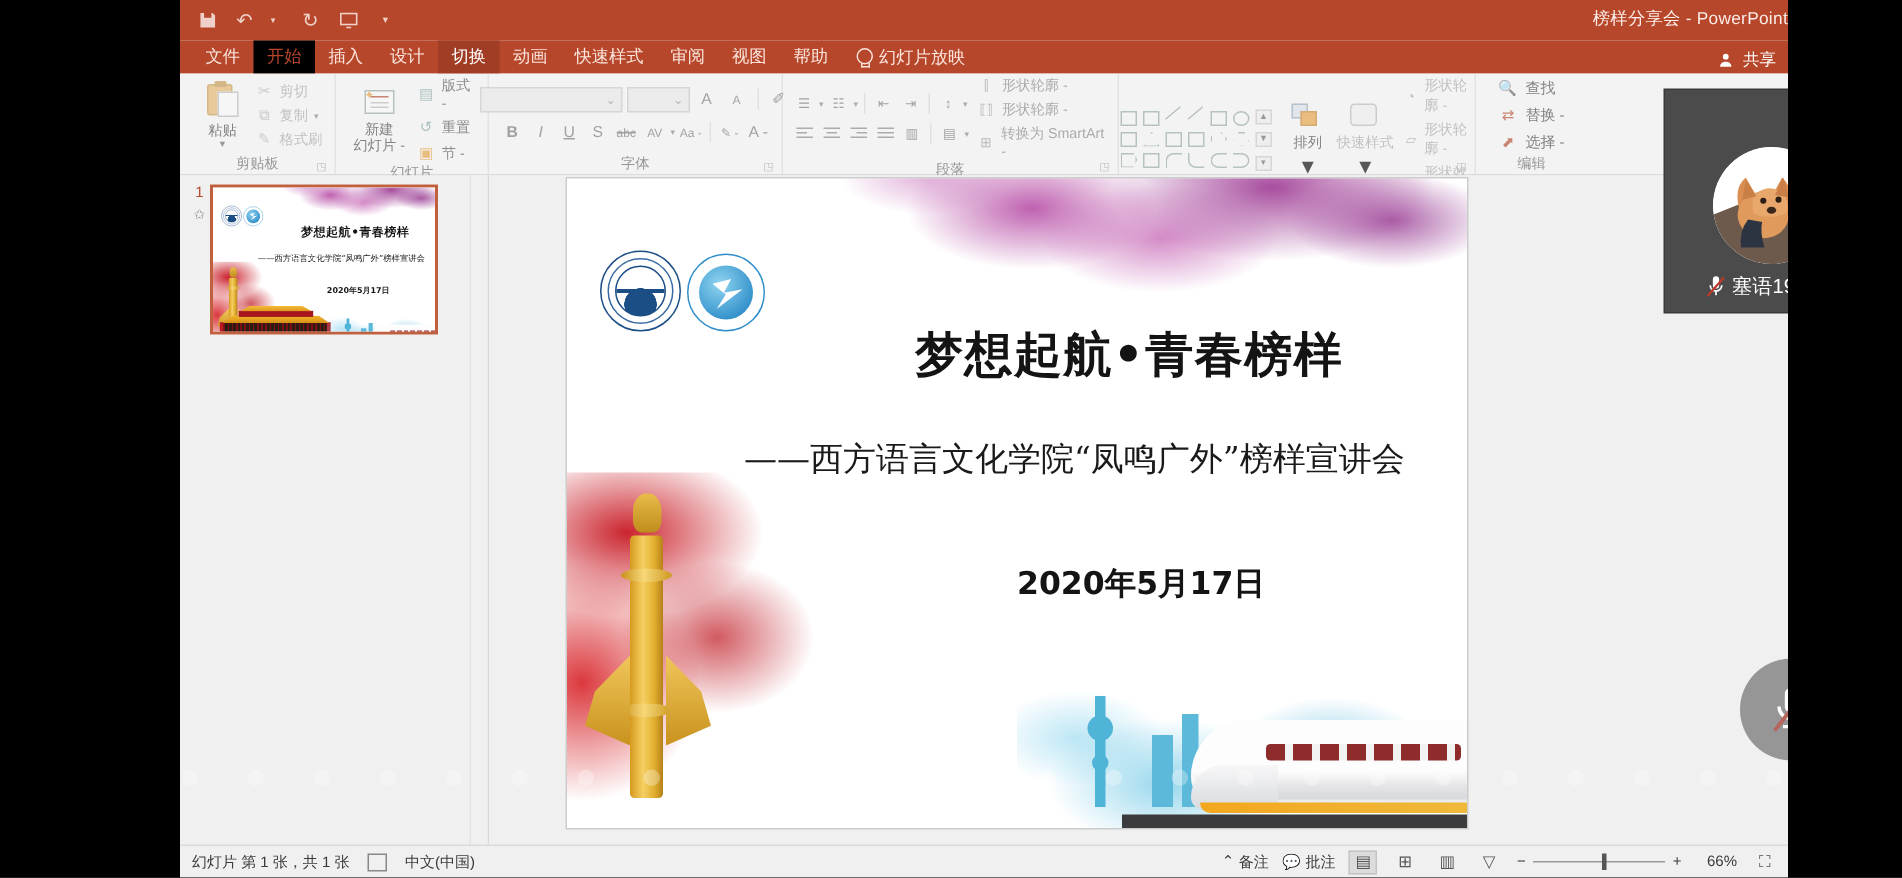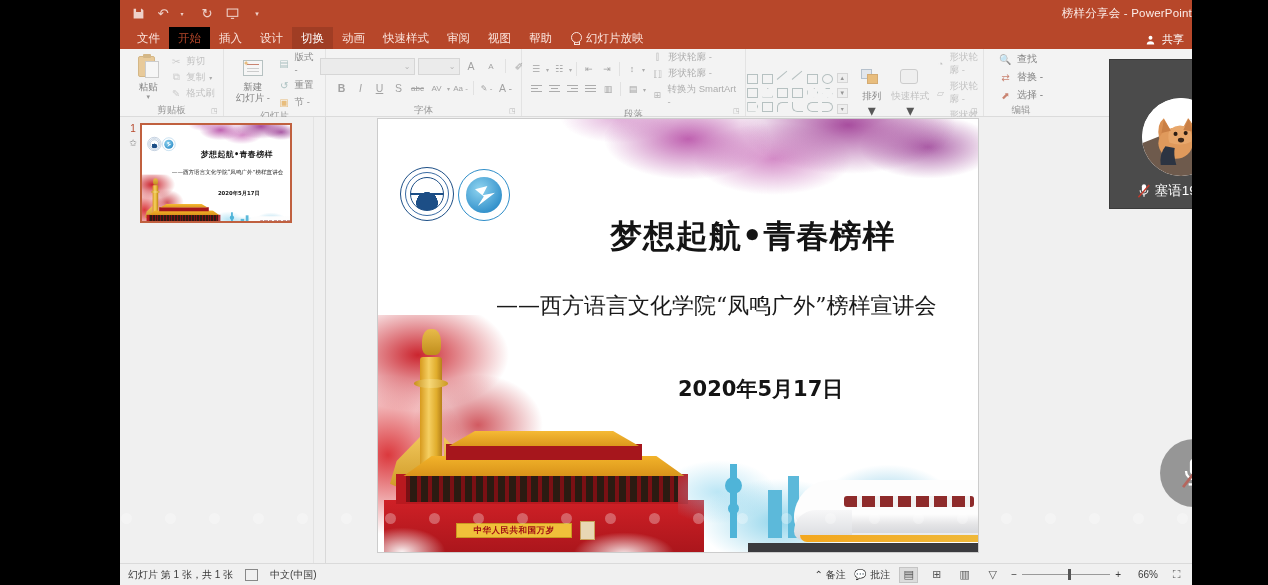--- a/index.html
+++ b/index.html
@@ -638,32 +638,20 @@
 
           <div class="monument">
             <div class="mon-col"></div>
             <div class="mon-ring" style="top:60px"></div>
             <div class="mon-ring" style="top:150px"></div>
             <div class="mon-head"></div>
             <div class="mon-wing l"></div>
             <div class="mon-wing r"></div>
           </div>
 
-          <div class="tiananmen">
-            <div class="tm-base"></div>
-            <div class="tm-wall"></div>
-            <div class="tm-cols"></div>
-            <div class="tm-roof1"></div>
-            <div class="tm-body2"></div>
-            <div class="tm-roof2"></div>
-            <div class="tm-banner">中华人民共和国万岁</div>
-            <div class="tm-portrait"></div>
-            <div class="fountain"></div>
-            <div class="fountain2"></div>
-          </div>
 
           <div class="skyline">
             <div class="sk-wash"></div>
             <div class="sk-tower"></div>
               <div class="sk-ball1"></div>
               <div class="sk-ball2"></div>
             <span class="sk-b" style="left:90px;width:14px;height:48px"></span>
             <span class="sk-b" style="left:110px;width:11px;height:62px"></span>
             <span class="sk-b" style="left:128px;width:16px;height:38px"></span>
             <span class="sk-b" style="left:150px;width:12px;height:54px"></span>

